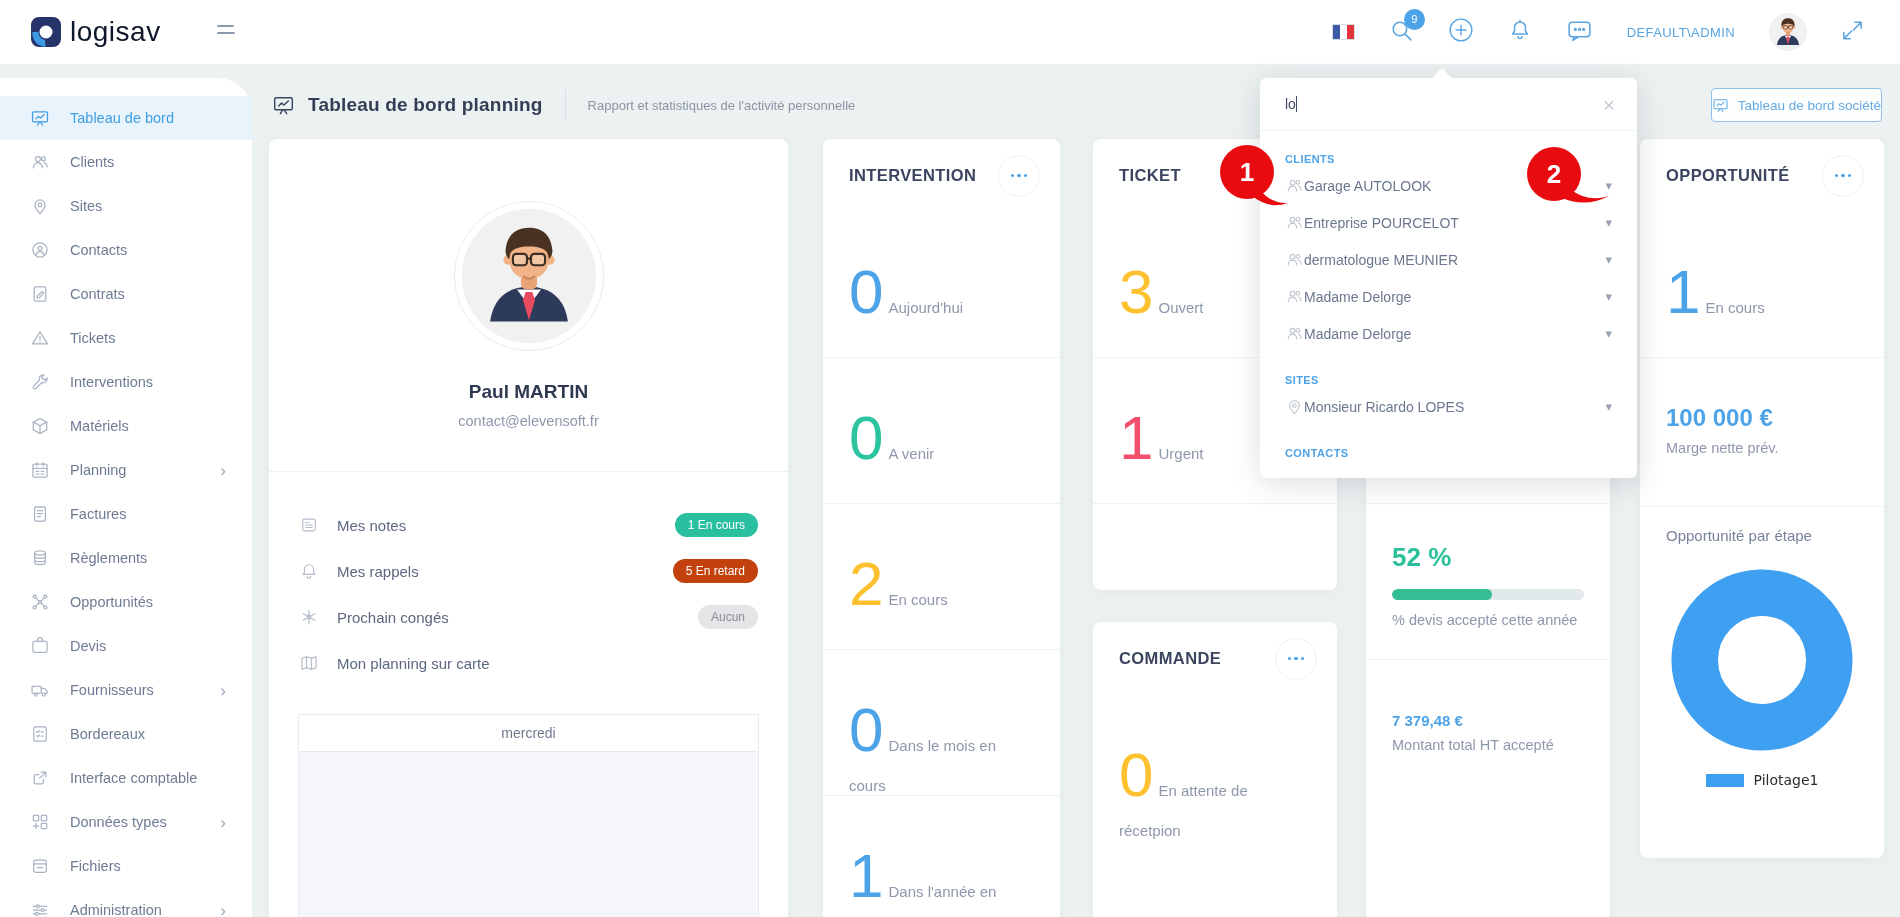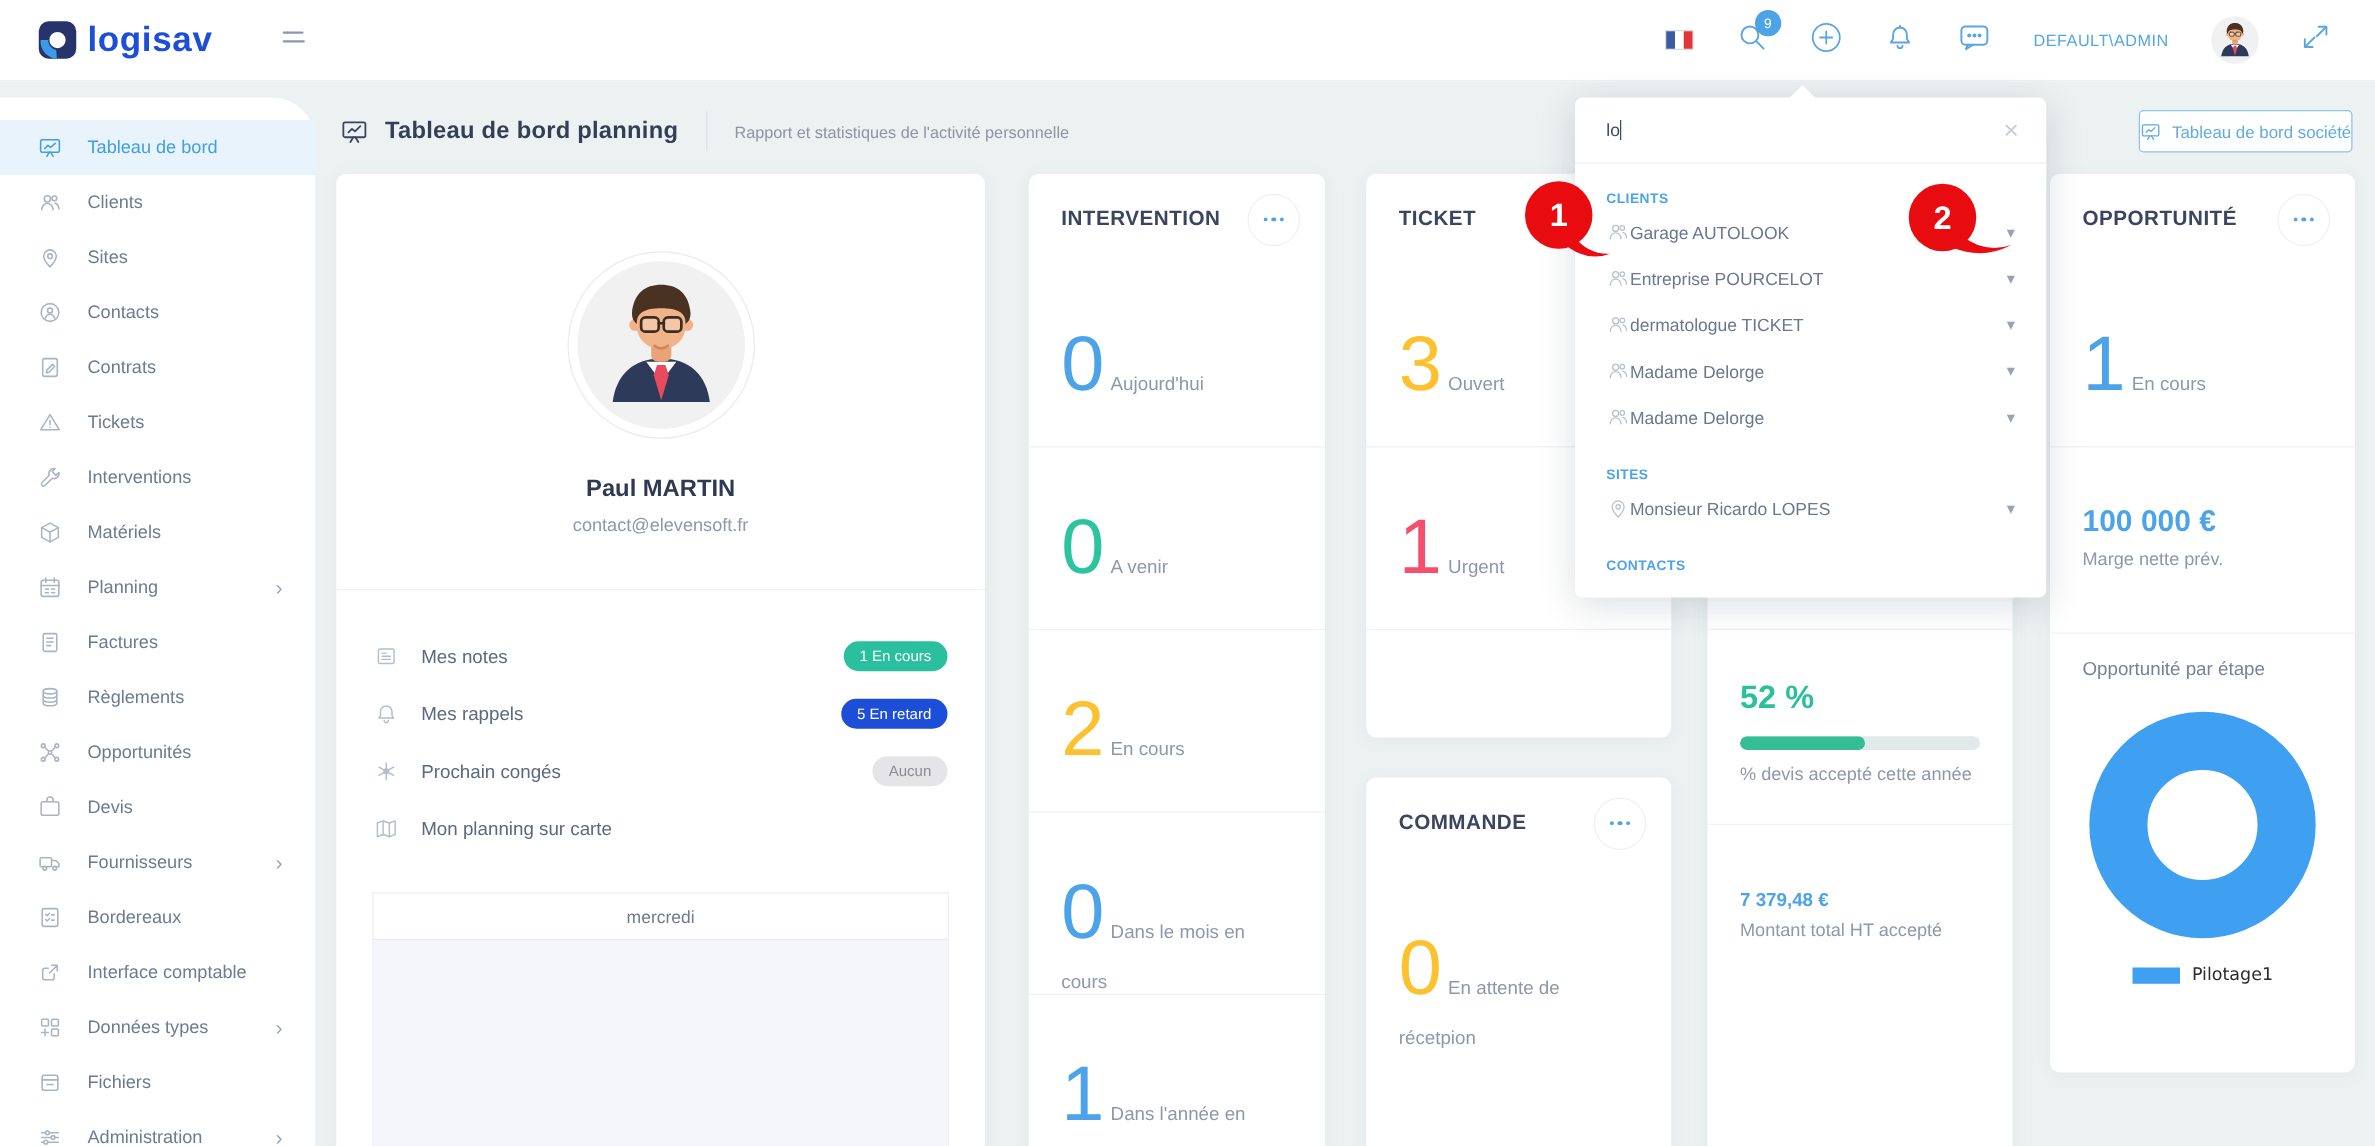--- a/index.html
+++ b/index.html
@@ -4,21 +4,21 @@
 <style>
   html,body{margin:0;padding:0}
   body{width:1900px;height:917px;overflow:hidden;background:#ecf1f1;
        font-family:"Liberation Sans","DejaVu Sans",sans-serif;position:relative;color:#39435c}
   svg{fill:none;stroke:currentColor;stroke-width:1.5;stroke-linecap:round;stroke-linejoin:round}
   svg.filled{stroke:none}
   
   .topbar{position:absolute;left:0;top:0;width:1900px;height:64px;background:#fff;
           border-bottom:1px solid #eef1f4;z-index:30;display:flex;align-items:center}
   .logo{display:flex;align-items:center;margin-left:30px}
-  .logo-text{font-size:28px;font-weight:bold;color:#1d4ed8;letter-spacing:.5px;margin-left:8px}
+  .logo-text{font-size:28px;font-weight:normal;color:#0f172a;letter-spacing:.5px;margin-left:8px}
   .hamburger{margin-left:52px;color:#8b98ad;cursor:pointer}
   .top-right{margin-left:auto;display:flex;align-items:center;gap:34px;margin-right:36px;color:#5aa6e3}
   .flag{width:21px;height:14px;border:1px solid #d8dde3;display:flex}
   .flag i{flex:1}
   .flag i:nth-child(1){background:#3b5ba5}.flag i:nth-child(2){background:#fff}.flag i:nth-child(3){background:#e4343c}
   .search-wrap{position:relative}
   .badge-count{position:absolute;top:-9px;right:-11px;width:21px;height:21px;border-radius:50%;
                background:#4da3e8;color:#fff;font-size:11px;display:flex;align-items:center;justify-content:center}
   .username{font-size:13px;color:#57a5e3;letter-spacing:.4px}
   .avatar-sm{width:38px;height:38px;border-radius:50%;overflow:hidden;background:#f1f1f2}
@@ -80,21 +80,21 @@
   .profile-name{text-align:center;font-size:19px;font-weight:bold;color:#2f3a52;margin-top:30px}
   .profile-email{text-align:center;font-size:14.5px;color:#8e97ab;margin-top:10px}
   .profile-sep{border-top:1px solid #f0f1f4;margin-top:42px}
   .p-rows{margin-top:30px}
   .p-row{height:46px;display:flex;align-items:center;padding:0 30px}
   .p-row .r-icon{width:20px;height:20px;color:#b5bdca;display:flex}
   .p-row .r-icon svg{width:20px;height:20px;stroke-width:1.4}
   .p-row .r-label{margin-left:18px;font-size:15px;color:#5c687f}
   .p-badge{margin-left:auto;font-size:12px;border-radius:12px;padding:5px 13px;color:#fff}
   .badge_color-green{background:#2abf9e}
-  .badge_color-red{background:#1d4ed8}
+  .badge_color-red{background:#c2410c}
   .badge_color-gray{background:#e5e5e7;color:#8b8b95}
   .mini-cal{margin:28px 29px 0;border:1px solid #e9eaee}
   .mini-cal-head{height:36px;background:#fff;border-bottom:1px solid #e9eaee;display:flex;align-items:center;
                  justify-content:center;font-size:14px;color:#707a8e}
   .mini-cal-body{height:175px;background:#f5f5fc}
   
   .search-panel{position:absolute;left:1260px;top:78px;width:377px;height:400px;background:#fff;border-radius:6px;
                 box-shadow:0 6px 30px rgba(40,50,70,.16);z-index:50;box-sizing:border-box;overflow:hidden}
   .panel-caret{position:absolute;left:1431px;top:68px;width:0;height:0;border-left:11px solid transparent;
                border-right:11px solid transparent;border-bottom:11px solid #fff;z-index:51}
@@ -644,21 +644,21 @@
         </div>
         <div class="sp-row">
           <span class="r-ic">
             <svg viewBox="0 0 24 24">
               <circle cx="9.5" cy="8.5" r="3"></circle>
               <path d="M4 19c.5-4 3-6 5.5-6s5 2 5.5 6"></path>
               <circle cx="16.2" cy="8" r="2.3"></circle>
               <path d="M16.8 12.6c2 .4 3.4 2.2 3.7 5.4"></path>
             </svg>
           </span>
-          <span class="r-txt">dermatologue TICKET</span>
+          <span class="r-txt">dermatologue MEUNIER</span>
           <span class="r-chev">▾</span>
         </div>
         <div class="sp-row">
           <span class="r-ic">
             <svg viewBox="0 0 24 24">
               <circle cx="9.5" cy="8.5" r="3"></circle>
               <path d="M4 19c.5-4 3-6 5.5-6s5 2 5.5 6"></path>
               <circle cx="16.2" cy="8" r="2.3"></circle>
               <path d="M16.8 12.6c2 .4 3.4 2.2 3.7 5.4"></path>
             </svg>

